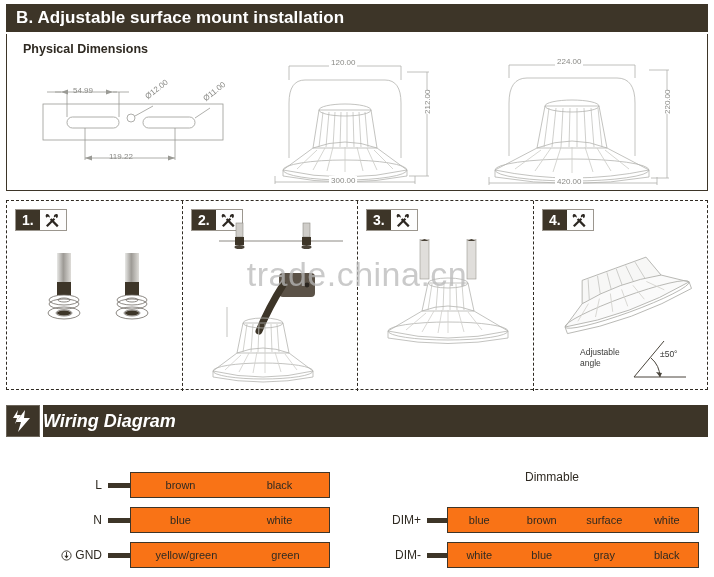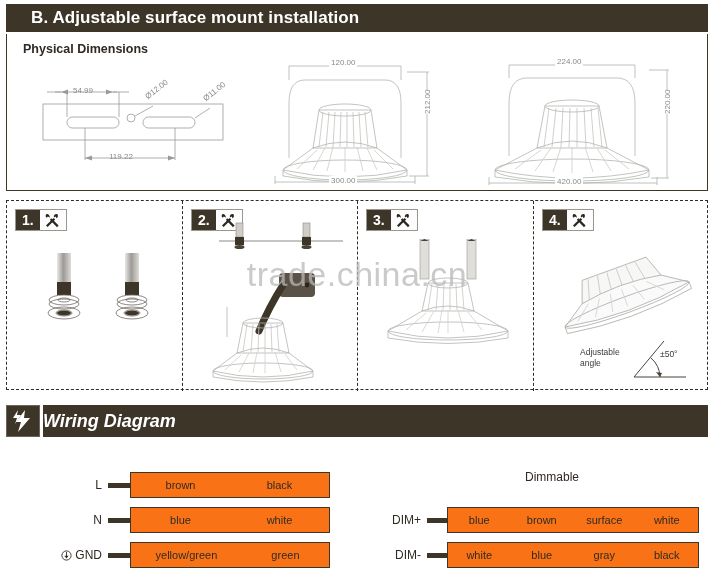--- a/index.html
+++ b/index.html
@@ -15,21 +15,21 @@
   
   .section-bar {
     background:#3d3528;
     color:#ffffff;
     height:28px;
     display:flex;
     align-items:center;
     font-size:17px;
     font-weight:bold;
     letter-spacing:0.1px;
-    padding-left:25px;
+    padding-left:10px;
   }
   #header-a { position:absolute; left:6px; top:4px; width:702px; }
 
   
   #dim-panel {
     position:absolute; left:6px; top:34px; width:702px; height:157px;
     border:1px solid #3d3528; border-top:none;
     background:#fff;
   }
   #dim-title {

